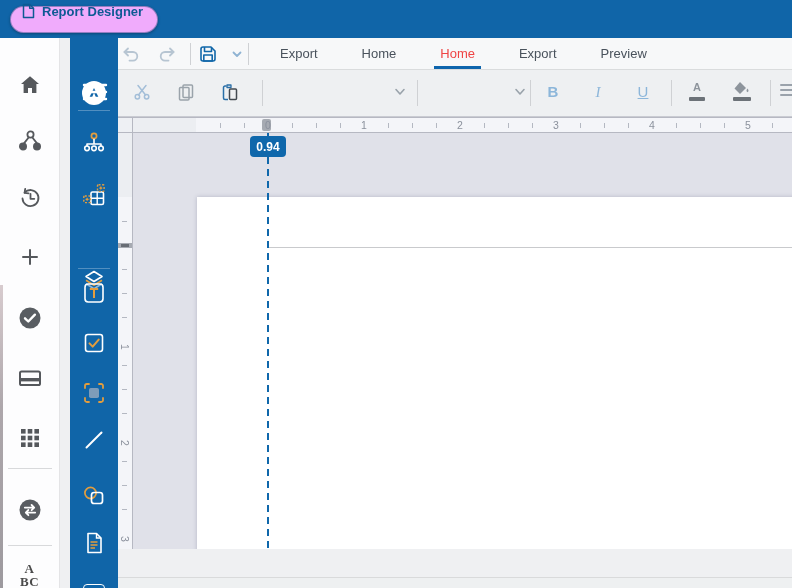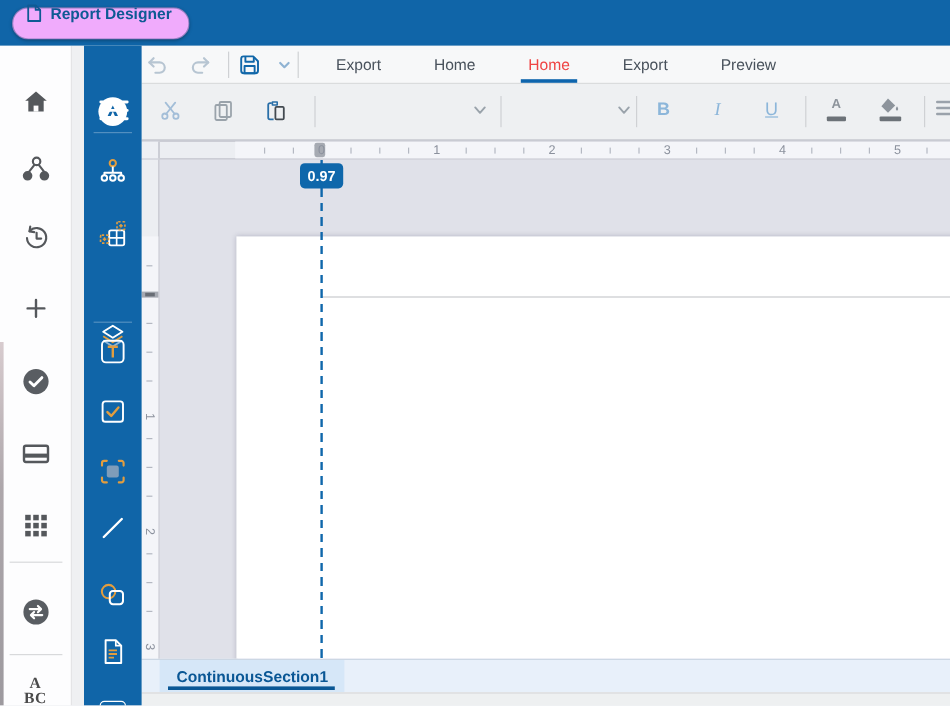--- a/index.html
+++ b/index.html
@@ -227,26 +227,23 @@
         <i class="vtick" style="top: 352px;"></i>
         <i class="vtick" style="top: 376px;"></i>
         <span class="vnum" style="top: 400px;">3</span>
       </div>
   </div>
 
   <div class="abs" id="canvas">
     <div id="page"></div>
     <div id="page-line"></div>
     <div id="margin-guide"></div>
-    <div id="margin-badge">0.97</div>
-  </div>
-
-  <div class="abs" id="tabbar">
-    <div id="section-tab">ContinuousSection1</div>
-  </div>
+    <div id="margin-badge">0.94</div>
+  </div>
+
   <div class="abs" id="statusbar"></div>
 
   <div class="abs" id="white-rail">
     <div class="wicon" style="top:35px">
       <svg width="24" height="24" viewBox="0 0 24 24">
         <path d="M12 3.2 21 11h-2.6v9H5.6v-9H3z" fill="#55585c"></path>
         <rect x="10" y="15" width="4" height="5" fill="#fdfdfe"></rect>
       </svg>
     </div>
     <div class="wicon" style="top:91px">

